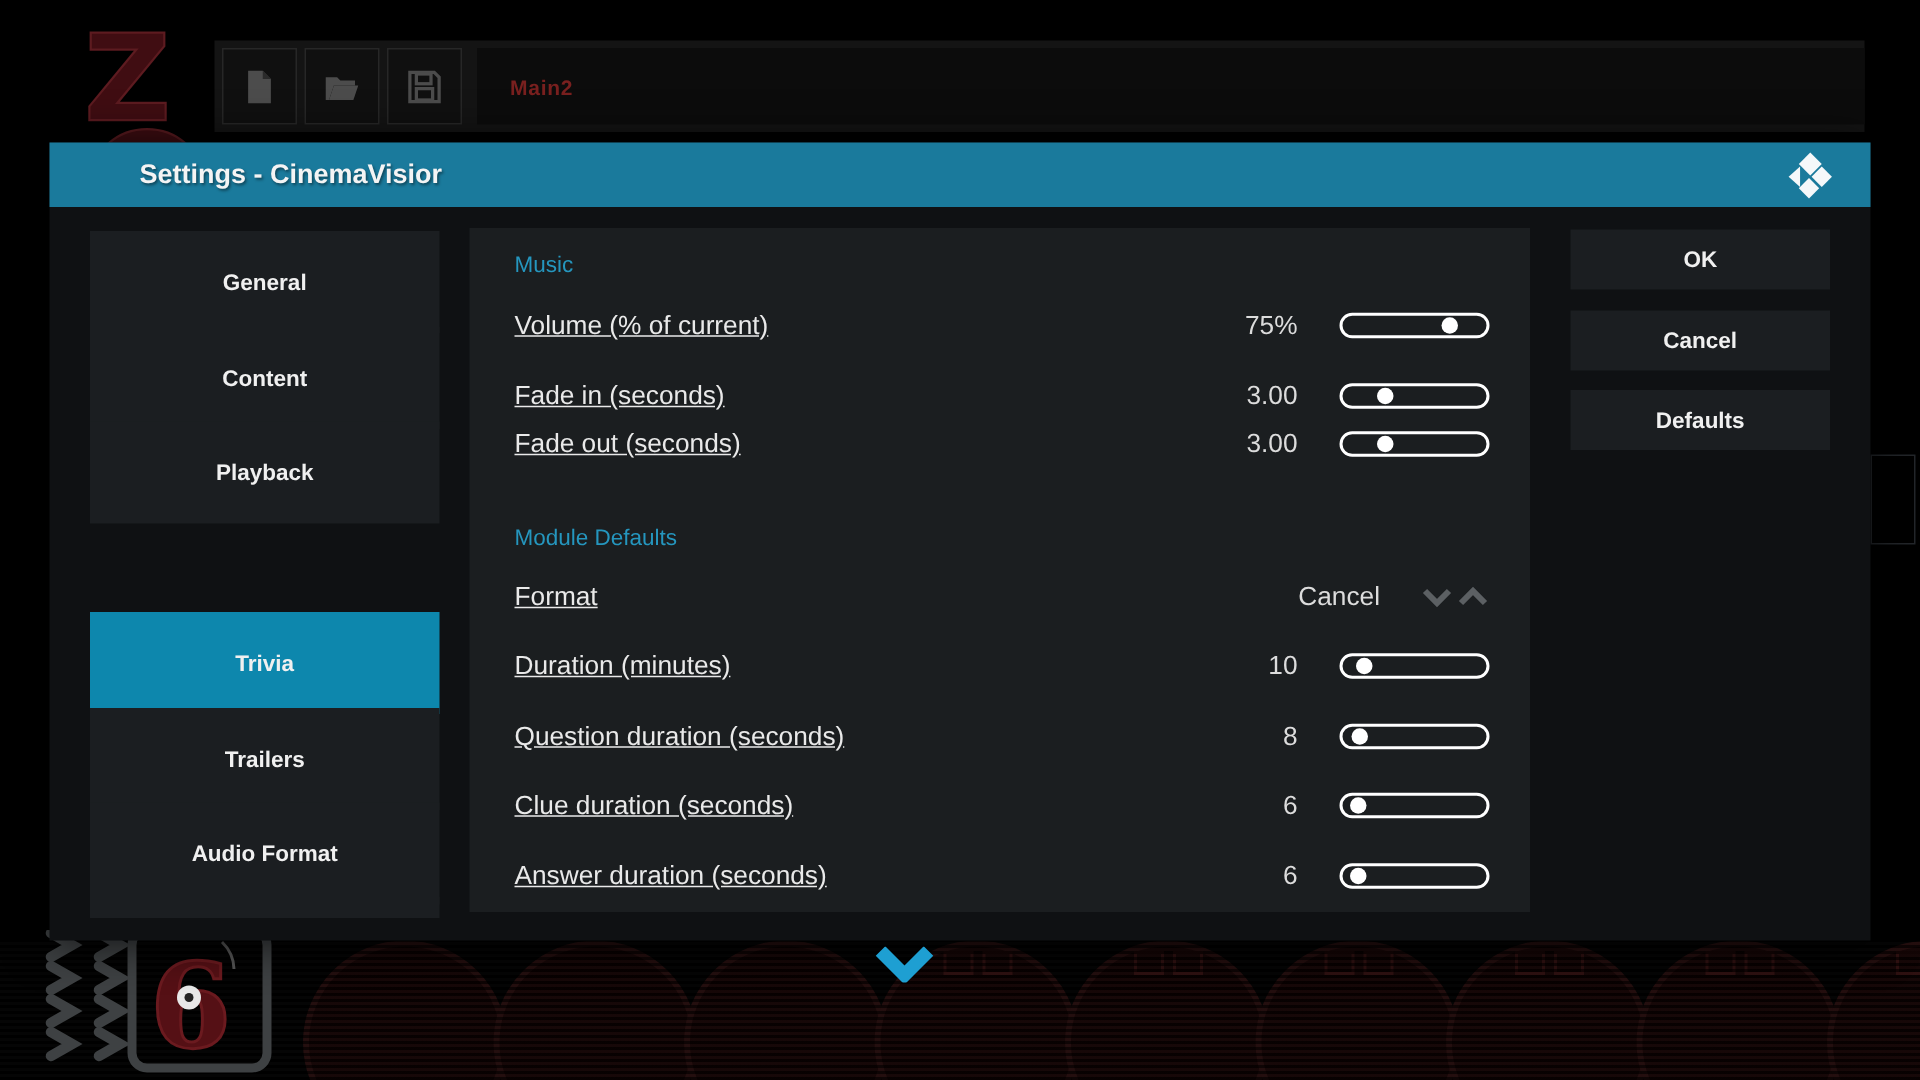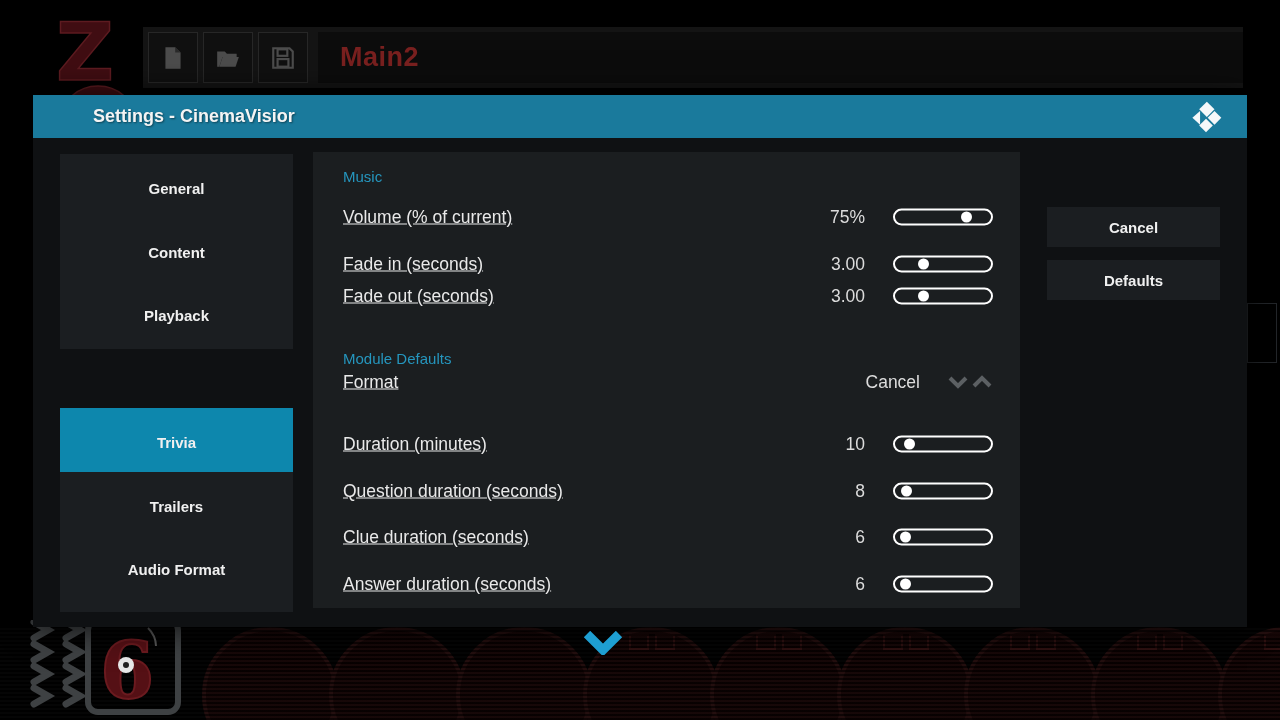--- a/index.html
+++ b/index.html
@@ -9,21 +9,21 @@
 
   
   .bg-logo-z { position:absolute; left:48px; top:8px; width:100px; height:92px; }
   .bg-toolbar { position:absolute; left:143px; top:27px; width:1100px; height:61px;
                 background:#141414; display:flex; align-items:center; }
   .tb-btn { width:50px; height:51px; margin-left:5px; background:#101010;
             border:1px solid #272727; display:flex; align-items:center; justify-content:center; }
   .tb-btn svg { width:26px; height:26px; fill:#4c4c4c; }
   .tb-field { margin-left:10px; flex:1; height:51px; background:#0c0c0c;
               display:flex; align-items:center; padding-left:22px; }
-  .tb-filename { color:#79201f; font-size:27px; font-weight:bold; letter-spacing:.5px;text-align:right; }
+  .tb-filename { color:#79201f; font-size:14px; font-weight:bold; letter-spacing:.5px;text-align:right; }
   .bg-filmstrip { position:absolute; left:22px; top:620px; width:160px; height:100px; }
   .bg-reels { position:absolute; left:0; top:627px; width:1280px; height:93px; overflow:hidden; }
   .bg-reels svg { position:absolute; left:0; top:0; }
   .scanlines { position:absolute; left:0; top:627px; width:1280px; height:93px;
                background:repeating-linear-gradient(0deg, rgba(0,0,0,.55) 0 2px, rgba(255,255,255,.02) 2px 4px);
                pointer-events:none; }
   .bg-right-box { position:absolute; left:1247px; top:303px; width:30px; height:60px;
                   border:1px solid #23262a; }
 
   
@@ -201,21 +201,21 @@
       <div class="srow" style="top:124px">
         <span class="rlabel">Fade out (seconds)</span>
         <span class="rvalue">3.00</span>
         <span class="slider">
             <span class="knob" style="left: 22.75px;"></span>
           </span>
       </div>
 
       <div class="sec-head" style="top:198px">Module Defaults</div>
 
-      <div class="srow" style="top:210px">
+      <div class="srow" style="top:226px">
         <span class="rlabel">Format</span>
         <span class="rvalue spinval">Cancel</span>
         <span class="spin-arrows">
           <svg width="22" height="16" viewBox="0 0 22 16">
             <path d="M3 4 L11 12 L19 4" fill="none" stroke="#5c6063" stroke-width="4"></path>
           </svg>
           <svg width="22" height="16" viewBox="0 0 22 16">
             <path d="M3 12 L11 4 L19 12" fill="none" stroke="#5c6063" stroke-width="4"></path>
           </svg>
         </span>
@@ -244,20 +244,23 @@
       </div>
       <div class="srow" style="top:412px">
         <span class="rlabel">Answer duration (seconds)</span>
         <span class="rvalue">6</span>
         <span class="slider">
             <span class="knob" style="left: 4.58px;"></span>
           </span>
       </div>
     </div>
 
+    <div class="act-btn" style="top:58px">
+        <span>OK</span>
+      </div>
     <div class="act-btn" style="top:165px">
         <span>Defaults</span>
       </div>
     <div class="act-btn" style="top:112px">
         <span>Cancel</span>
       </div>
   </div>
 
   <svg class="scroll-down" viewBox="0 0 40 24">
     <path d="M4 3 L20 19 L36 3" fill="none" stroke="#1e9fd2" stroke-width="9"></path>

